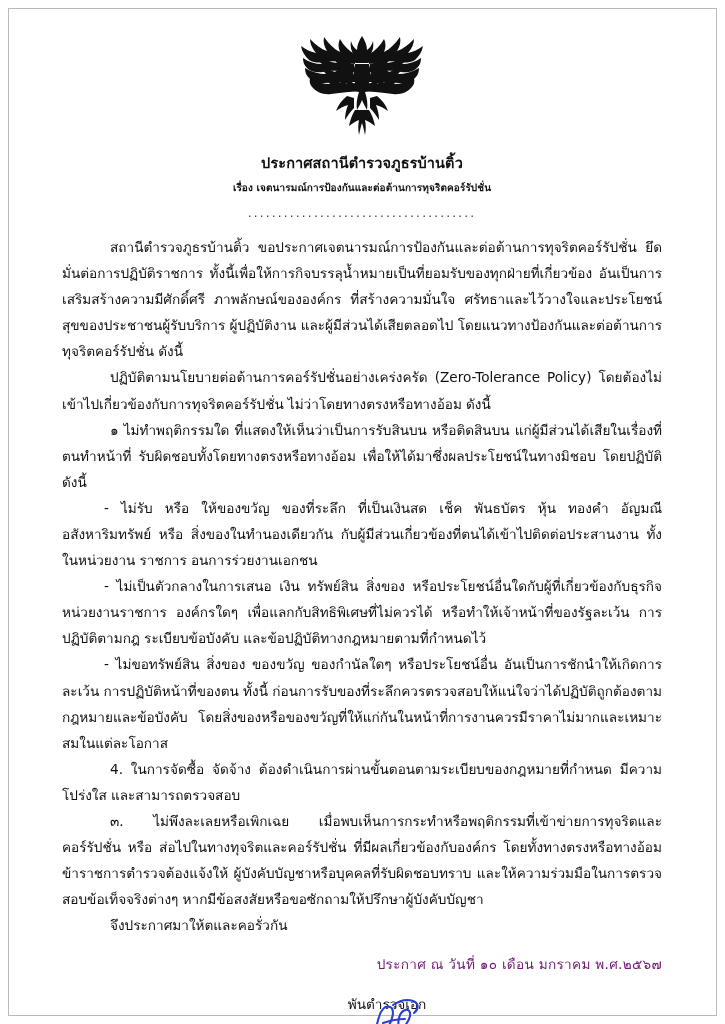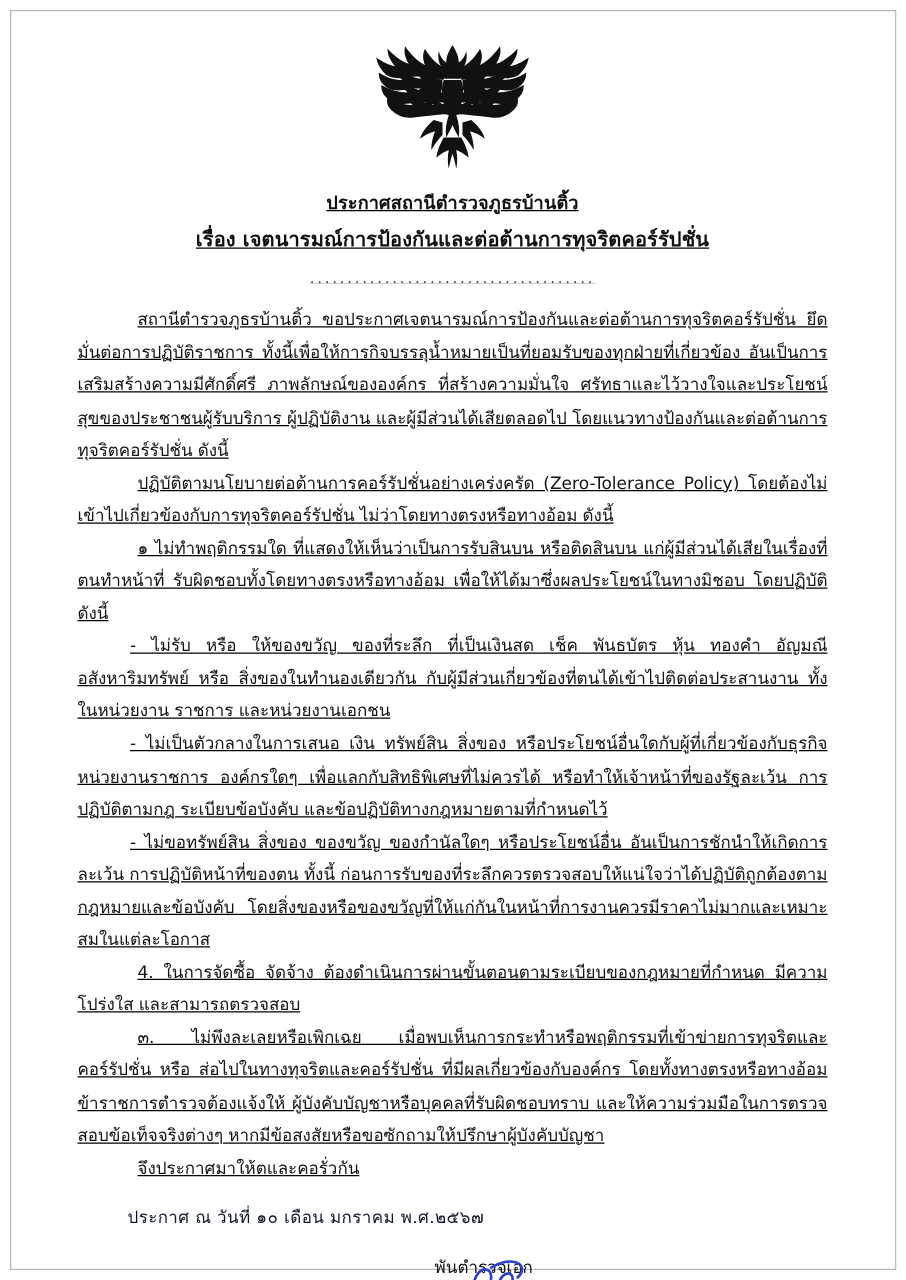--- a/index.html
+++ b/index.html
@@ -45,52 +45,50 @@
   .emblem {
     width: 126px;
     height: 112px;
     display: block;
   }
 
   
   .title-block {
     text-align: center;
     margin-top: 2px;
-    text-decoration: underline;
   }
   .doc-title {
     font-size: 14.5px;
     font-weight: bold;
     color: #101010;
     line-height: 1.55;
     letter-spacing: 0.1px;
   }
   .doc-subtitle {
-    font-size: 16px;
+    font-size: 10px;
     font-weight: bold;
     color: #101010;
     line-height: 1.55;
     margin-top: 6px;
     letter-spacing: 0.1px;
   }
   .rule-dots {
     text-align: center;
     font-size: 12px;
     color: #3a3a3a;
     letter-spacing: 2.2px;
     margin-top: 10px;
     margin-bottom: 8px;
     height: 12px;
     overflow: hidden;
   }
 
   
   .body-text {
     margin-top: 16px;
-    text-decoration: underline;
   }
   p.para {
     font-size: 13.6px;
     color: #111111;
     line-height: 1.92;
     margin: 0 0 0 0;
     text-align: justify;
     text-justify: inter-word;
     text-indent: 0;
     word-spacing: -0.2px;
@@ -99,23 +97,23 @@
     text-indent: 48px;
   }
   p.hang {
     padding-left: 0;
     text-indent: 42px;
   }
 
   
   .date-line {
     font-size: 13.6px;
-    color: #0f172a;
+    color: #701a75;
     margin-top: 14px;
-    text-align: left;
+    text-align: right;
     letter-spacing: 0.3px;
     padding-left: 40px;
   }
   .sign-block {
     margin-top: 18px;
     text-align: center;
     position: relative;
     padding-left: 50px;
   }
   .rank {
@@ -175,21 +173,21 @@
     <div class="title-block">
       <div class="doc-title">ประกาศสถานีตำรวจภูธรบ้านติ้ว</div>
       <div class="doc-subtitle">เรื่อง  เจตนารมณ์การป้องกันและต่อต้านการทุจริตคอร์รัปชั่น</div>
       <div class="rule-dots">......................................</div>
     </div>
 
     <div class="body-text">
       <p class="para indent">สถานีตำรวจภูธรบ้านติ้ว ขอประกาศเจตนารมณ์การป้องกันและต่อต้านการทุจริตคอร์รัปชั่น ยึดมั่นต่อการปฏิบัติราชการ ทั้งนี้เพื่อให้การกิจบรรลุน้ำหมายเป็นที่ยอมรับของทุกฝ่ายที่เกี่ยวข้อง อันเป็นการเสริมสร้างความมีศักดิ์ศรี ภาพลักษณ์ขององค์กร ที่สร้างความมั่นใจ ศรัทธาและไว้วางใจและประโยชน์สุขของประชาชนผู้รับบริการ ผู้ปฏิบัติงาน และผู้มีส่วนได้เสียตลอดไป โดยแนวทางป้องกันและต่อต้านการทุจริตคอร์รัปชั่น  ดังนี้</p>
       <p class="para indent">ปฏิบัติตามนโยบายต่อต้านการคอร์รัปชั่นอย่างเคร่งครัด (Zero-Tolerance Policy) โดยต้องไม่เข้าไปเกี่ยวข้องกับการทุจริตคอร์รัปชั่น ไม่ว่าโดยทางตรงหรือทางอ้อม ดังนี้</p>
       <p class="para indent">๑ ไม่ทำพฤติกรรมใด ที่แสดงให้เห็นว่าเป็นการรับสินบน หรือติดสินบน แก่ผู้มีส่วนได้เสียในเรื่องที่ตนทำหน้าที่ รับผิดชอบทั้งโดยทางตรงหรือทางอ้อม เพื่อให้ได้มาซึ่งผลประโยชน์ในทางมิชอบ โดยปฏิบัติดังนี้</p>
-      <p class="para hang">- ไม่รับ หรือ ให้ของขวัญ ของที่ระลึก ที่เป็นเงินสด เช็ค พันธบัตร หุ้น ทองคำ อัญมณี อสังหาริมทรัพย์ หรือ สิ่งของในทำนองเดียวกัน กับผู้มีส่วนเกี่ยวข้องที่ตนได้เข้าไปติดต่อประสานงาน ทั้งในหน่วยงาน ราชการ และหน่วยงานเอกชน</p>
+      <p class="para hang">- ไม่รับ หรือ ให้ของขวัญ ของที่ระลึก ที่เป็นเงินสด เช็ค พันธบัตร หุ้น ทองคำ อัญมณี อสังหาริมทรัพย์ หรือ สิ่งของในทำนองเดียวกัน กับผู้มีส่วนเกี่ยวข้องที่ตนได้เข้าไปติดต่อประสานงาน ทั้งในหน่วยงาน ราชการ อนการร่วยงานเอกชน</p>
       <p class="para hang">- ไม่เป็นตัวกลางในการเสนอ เงิน ทรัพย์สิน สิ่งของ หรือประโยชน์อื่นใดกับผู้ที่เกี่ยวข้องกับธุรกิจหน่วยงานราชการ องค์กรใดๆ เพื่อแลกกับสิทธิพิเศษที่ไม่ควรได้ หรือทำให้เจ้าหน้าที่ของรัฐละเว้น การปฏิบัติตามกฎ ระเบียบข้อบังคับ และข้อปฏิบัติทางกฎหมายตามที่กำหนดไว้</p>
       <p class="para hang">- ไม่ขอทรัพย์สิน สิ่งของ ของขวัญ ของกำนัลใดๆ หรือประโยชน์อื่น อันเป็นการชักนำให้เกิดการละเว้น การปฏิบัติหน้าที่ของตน ทั้งนี้ ก่อนการรับของที่ระลึกควรตรวจสอบให้แน่ใจว่าได้ปฏิบัติถูกต้องตามกฎหมายและข้อบังคับ โดยสิ่งของหรือของขวัญที่ให้แก่กันในหน้าที่การงานควรมีราคาไม่มากและเหมาะสมในแต่ละโอกาส</p>
       <p class="para indent">4. ในการจัดซื้อ จัดจ้าง ต้องดำเนินการผ่านขั้นตอนตามระเบียบของกฎหมายที่กำหนด มีความโปร่งใส และสามารถตรวจสอบ</p>
       <p class="para indent">๓. ไม่พึงละเลยหรือเพิกเฉย เมื่อพบเห็นการกระทำหรือพฤติกรรมที่เข้าข่ายการทุจริตและคอร์รัปชั่น หรือ ส่อไปในทางทุจริตและคอร์รัปชั่น ที่มีผลเกี่ยวข้องกับองค์กร โดยทั้งทางตรงหรือทางอ้อม ข้าราชการตำรวจต้องแจ้งให้ ผู้บังคับบัญชาหรือบุคคลที่รับผิดชอบทราบ และให้ความร่วมมือในการตรวจสอบข้อเท็จจริงต่างๆ หากมีข้อสงสัยหรือขอซักถามให้ปรึกษาผู้บังคับบัญชา</p>
       <p class="para indent">จึงประกาศมาให้ตและคอรั่วกัน</p>
     </div>
 
     <div class="date-line">ประกาศ  ณ  วันที่   ๑๐   เดือน   มกราคม   พ.ศ.๒๕๖๗</div>
 
     <div class="sign-block">

